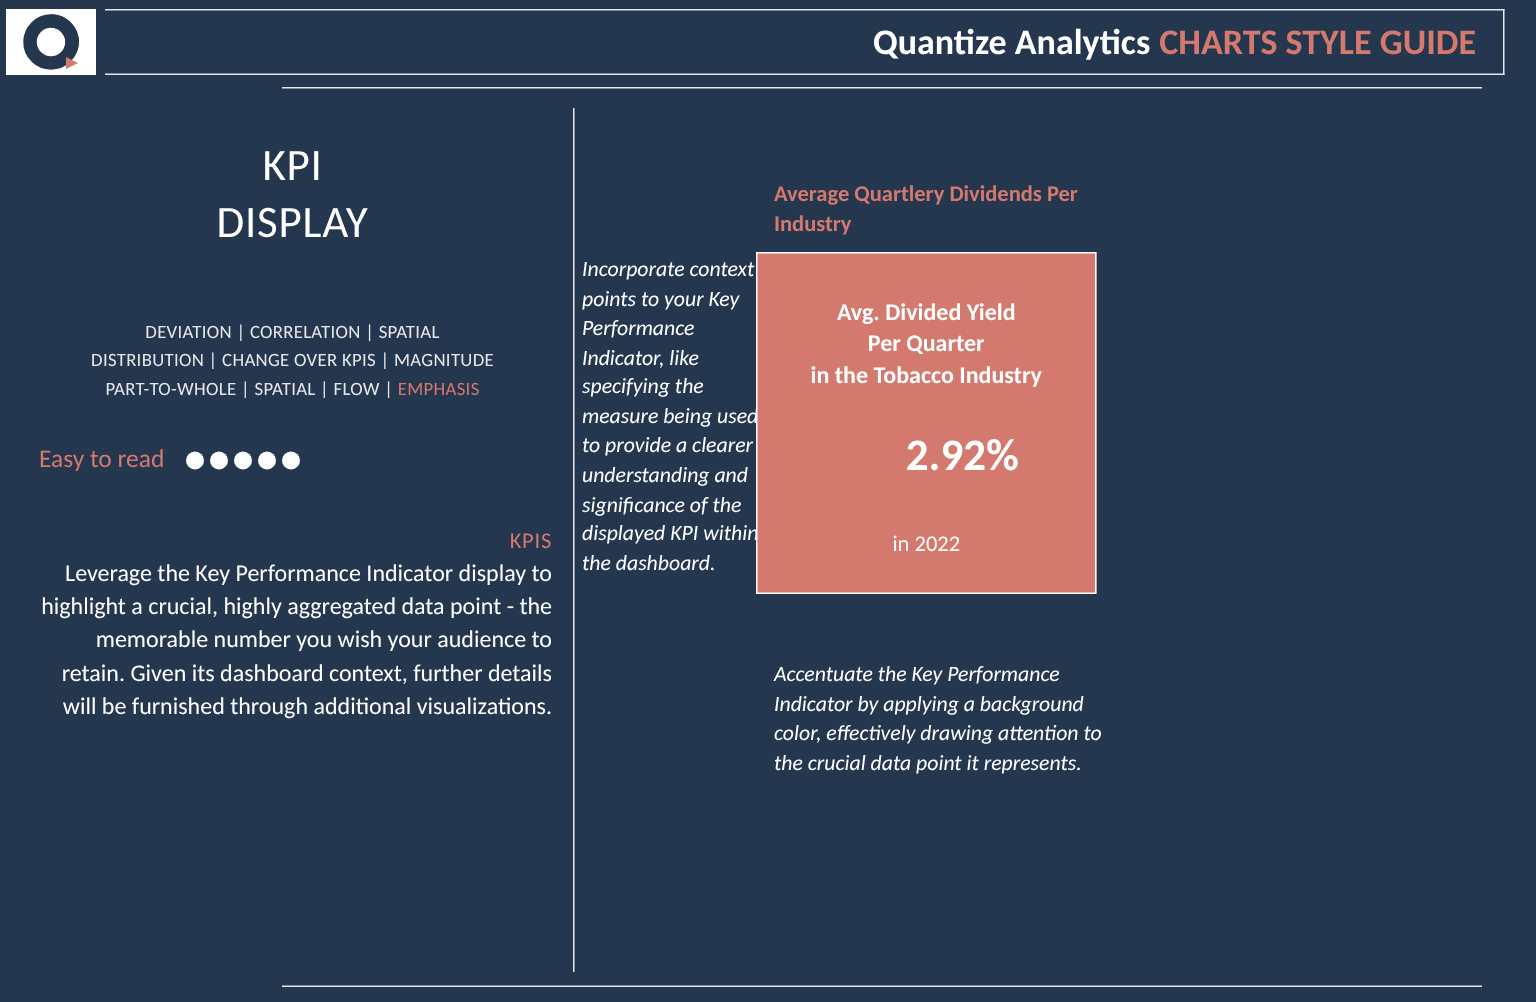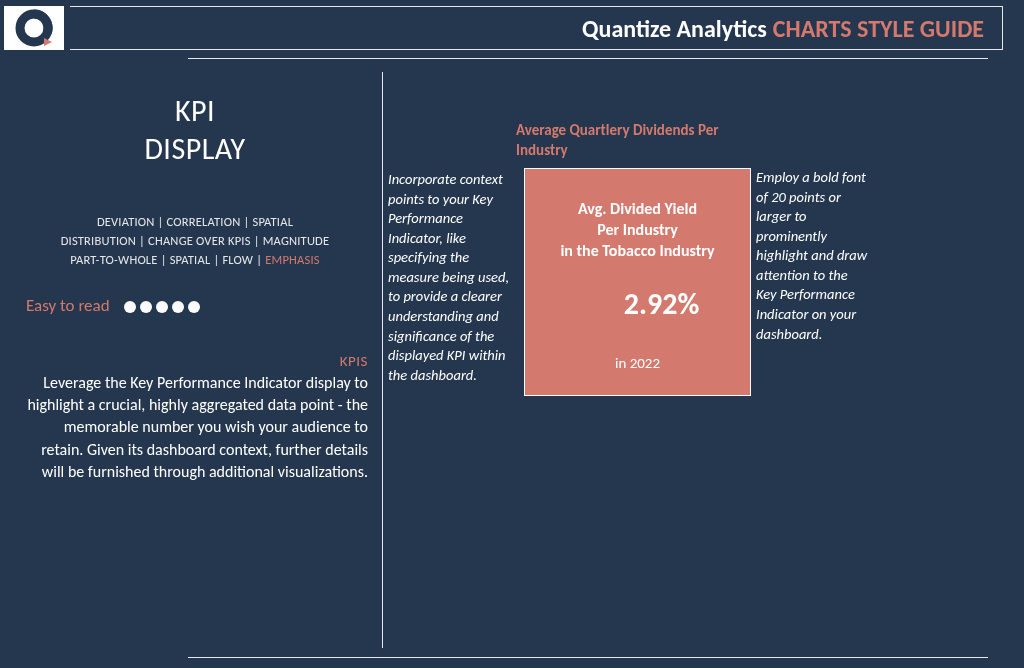--- a/index.html
+++ b/index.html
@@ -154,21 +154,21 @@
       left: 134px;
       top: 48px;
       width: 230px;
       font-size: 15px;
       font-weight: 600;
       color: #d4796d;
       line-height: 1.35;
     }
     .kpi-card {
       position: absolute;
-      left: 142px;
+      left: 122px;
       top: 96px;
       width: 227px;
       height: 228px;
       background: #d4796d;
       border: 1px solid #ffffff;
       text-align: center;
       color: #ffffff;
       padding-top: 30px;
     }
     .kpi-card .card-line1 {
@@ -274,23 +274,23 @@
 
   <div class="col-right">
 
     <div class="card-title">Average Quartlery Dividends Per Industry</div>
 
     <div class="annot annot-left">Incorporate context points to your Key Performance Indicator, like specifying the measure being used, to provide a clearer understanding and significance of the displayed KPI within the dashboard.</div>
 
     <div class="kpi-card">
       <div class="card-line1">
         <span>Avg. Divided Yield</span><br>
-        <span>Per Industry</span><br>
+        <span>Per Quarter</span><br>
         <span>in the Tobacco Industry</span>
       </div>
       <div class="card-metric">2.92%</div>
       <div class="card-year">in 2022</div>
     </div>
 
-    <div class="annot annot-right">Employ a bold font of 20 points or larger to prominently highlight and draw attention to the Key Performance Indicator on your dashboard.</div>
+    <div class="annot annot-bottom">Accentuate the Key Performance Indicator by applying a background color, effectively drawing attention to the crucial data point it represents.</div>
   </div>
 
 </div>
 
 </body></html>

